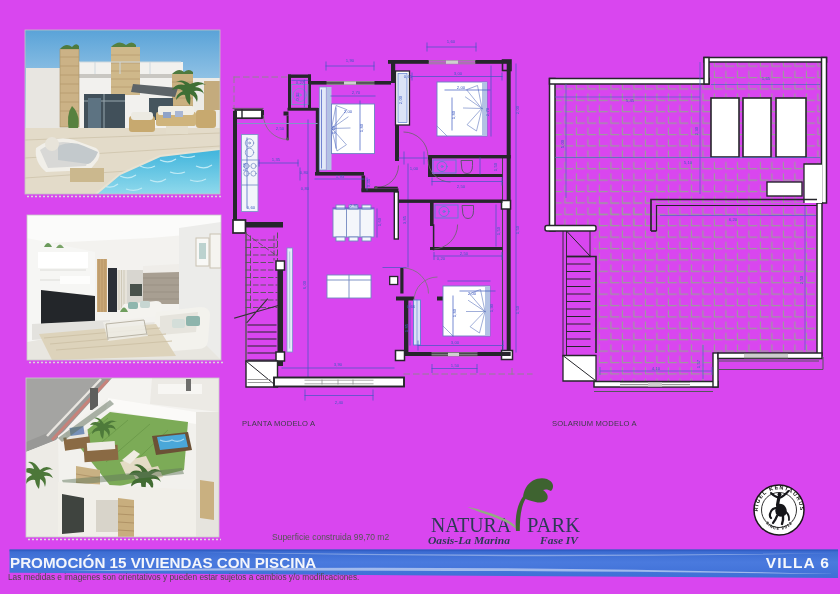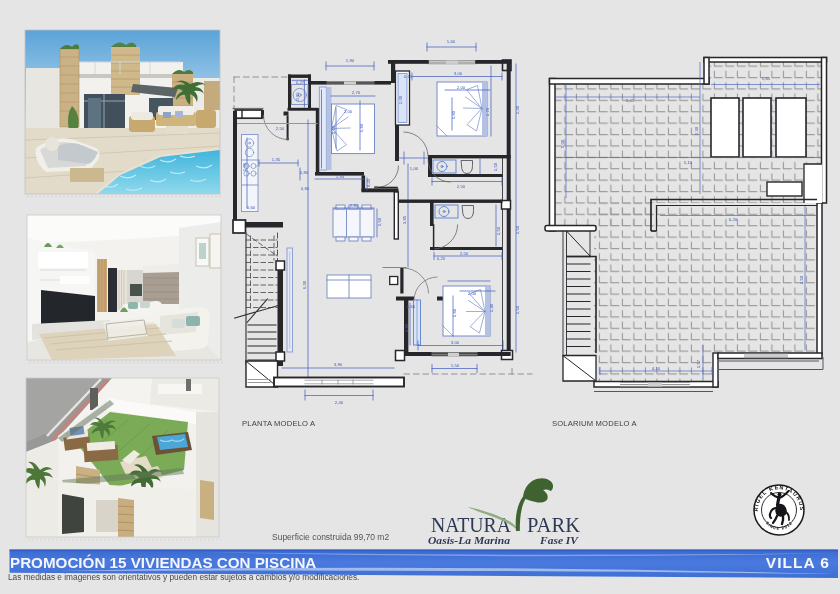--- a/index.html
+++ b/index.html
@@ -1,16 +1,16 @@
 <!DOCTYPE html>
 <html><head>
 <meta charset="utf-8">
 <style>
 html,body{margin:0;padding:0;background:#fff;}
-#page{position:relative;width:840px;height:594px;background:#e5e5e5;overflow:hidden;font-family:"Liberation Sans",sans-serif;}
+#page{position:relative;width:840px;height:594px;background:#d946ef;overflow:hidden;font-family:"Liberation Sans",sans-serif;}
 svg{position:absolute;left:0;top:0;}
 .dim{font-family:"Liberation Sans",sans-serif;font-size:4.3px;fill:#3d59c0;}
 .lbl{font-family:"Liberation Sans",sans-serif;font-size:7.6px;fill:#3c3c46;letter-spacing:.2px;}
 </style>
 </head>
 <body>
 <div id="page">
 <svg width="840" height="594" viewBox="0 0 840 594">
 <defs>
 <pattern id="tl" width="11.5" height="11.4" patternUnits="userSpaceOnUse">

